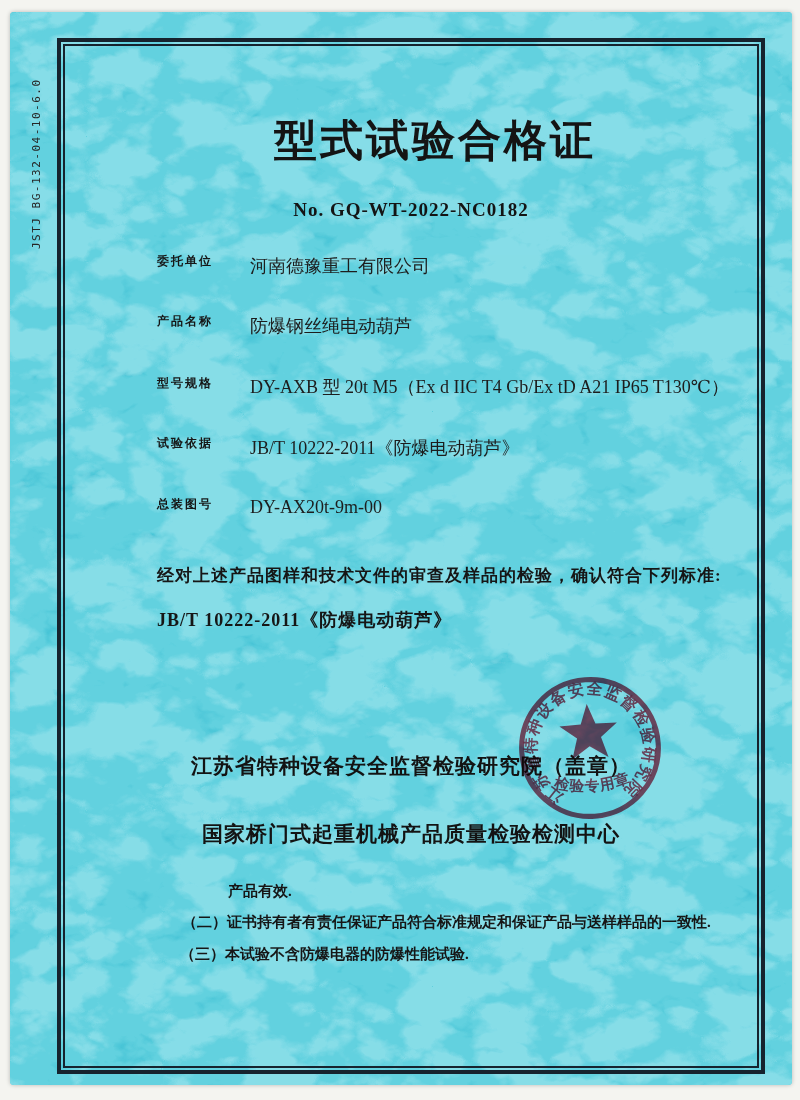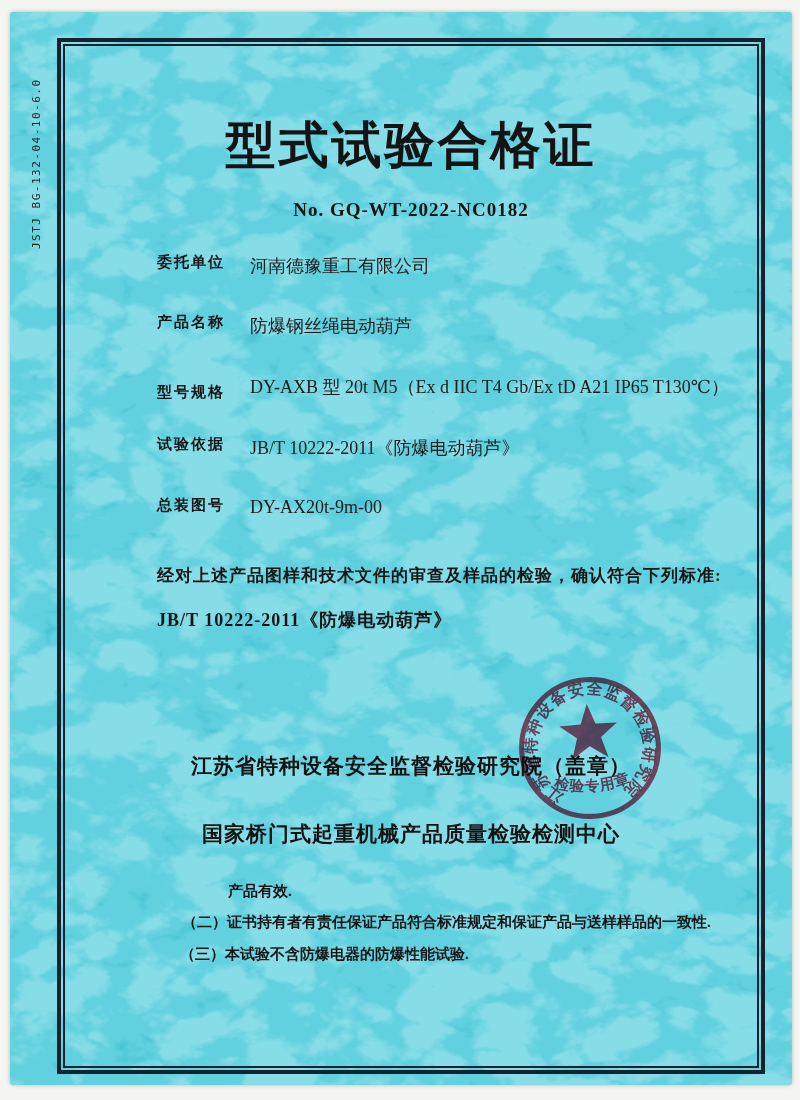--- a/index.html
+++ b/index.html
@@ -29,24 +29,24 @@
     border:2px solid #16232e;
   }
   .vcode{
     position:absolute;left:20px;top:45px;height:192px;
     writing-mode:vertical-rl;transform:rotate(180deg);
     font-family:"DejaVu Sans Mono","Liberation Mono",monospace;
     font-size:11px;letter-spacing:1.5px;color:#262626;
     white-space:nowrap;
   }
   .centered{position:absolute;left:47px;width:708px;text-align:center;color:#141414;}
-  .title{top:100px;font-size:50px;font-weight:900;letter-spacing:3px;}
+  .title{top:100px;font-size:43px;font-weight:900;letter-spacing:3px;padding-left:24px;}
   .cert-no{top:187px;font-size:19px;font-weight:600;letter-spacing:1px;text-align:center;}
   .field-label{
-    position:absolute;left:147px;font-size:15px;font-weight:700;
+    position:absolute;left:147px;font-size:12px;font-weight:700;
     letter-spacing:2px;color:#161616;white-space:nowrap;text-align:right;
   }
   .field-value{
     position:absolute;left:240px;font-size:18px;color:#1d1d1d;white-space:nowrap;
   }
   .para{
     position:absolute;left:147px;color:#161616;white-space:nowrap;
   }
   .conclusion{top:552px;font-size:17px;font-weight:600;letter-spacing:1px;}
   .standard{top:596px;font-size:18px;font-weight:700;letter-spacing:1px;}
@@ -103,21 +103,21 @@
 
   <div>
     <span class="field-label" style="top:241px">委托单位</span>
     <span class="field-value" style="top:242px">河南德豫重工有限公司</span>
   </div>
   <div>
     <span class="field-label" style="top:301px">产品名称</span>
     <span class="field-value" style="top:302px">防爆钢丝绳电动葫芦</span>
   </div>
   <div>
-    <span class="field-label" style="top:371px">型号规格</span>
+    <span class="field-label" style="top:363px">型号规格</span>
     <span class="field-value" style="top:363px">DY-AXB 型 20t M5（Ex d IIC T4 Gb/Ex tD A21 IP65 T130℃）</span>
   </div>
   <div>
     <span class="field-label" style="top:423px">试验依据</span>
     <span class="field-value" style="top:424px">JB/T 10222-2011《防爆电动葫芦》</span>
   </div>
   <div>
     <span class="field-label" style="top:484px">总装图号</span>
     <span class="field-value" style="top:485px">DY-AX20t-9m-00</span>
   </div>

